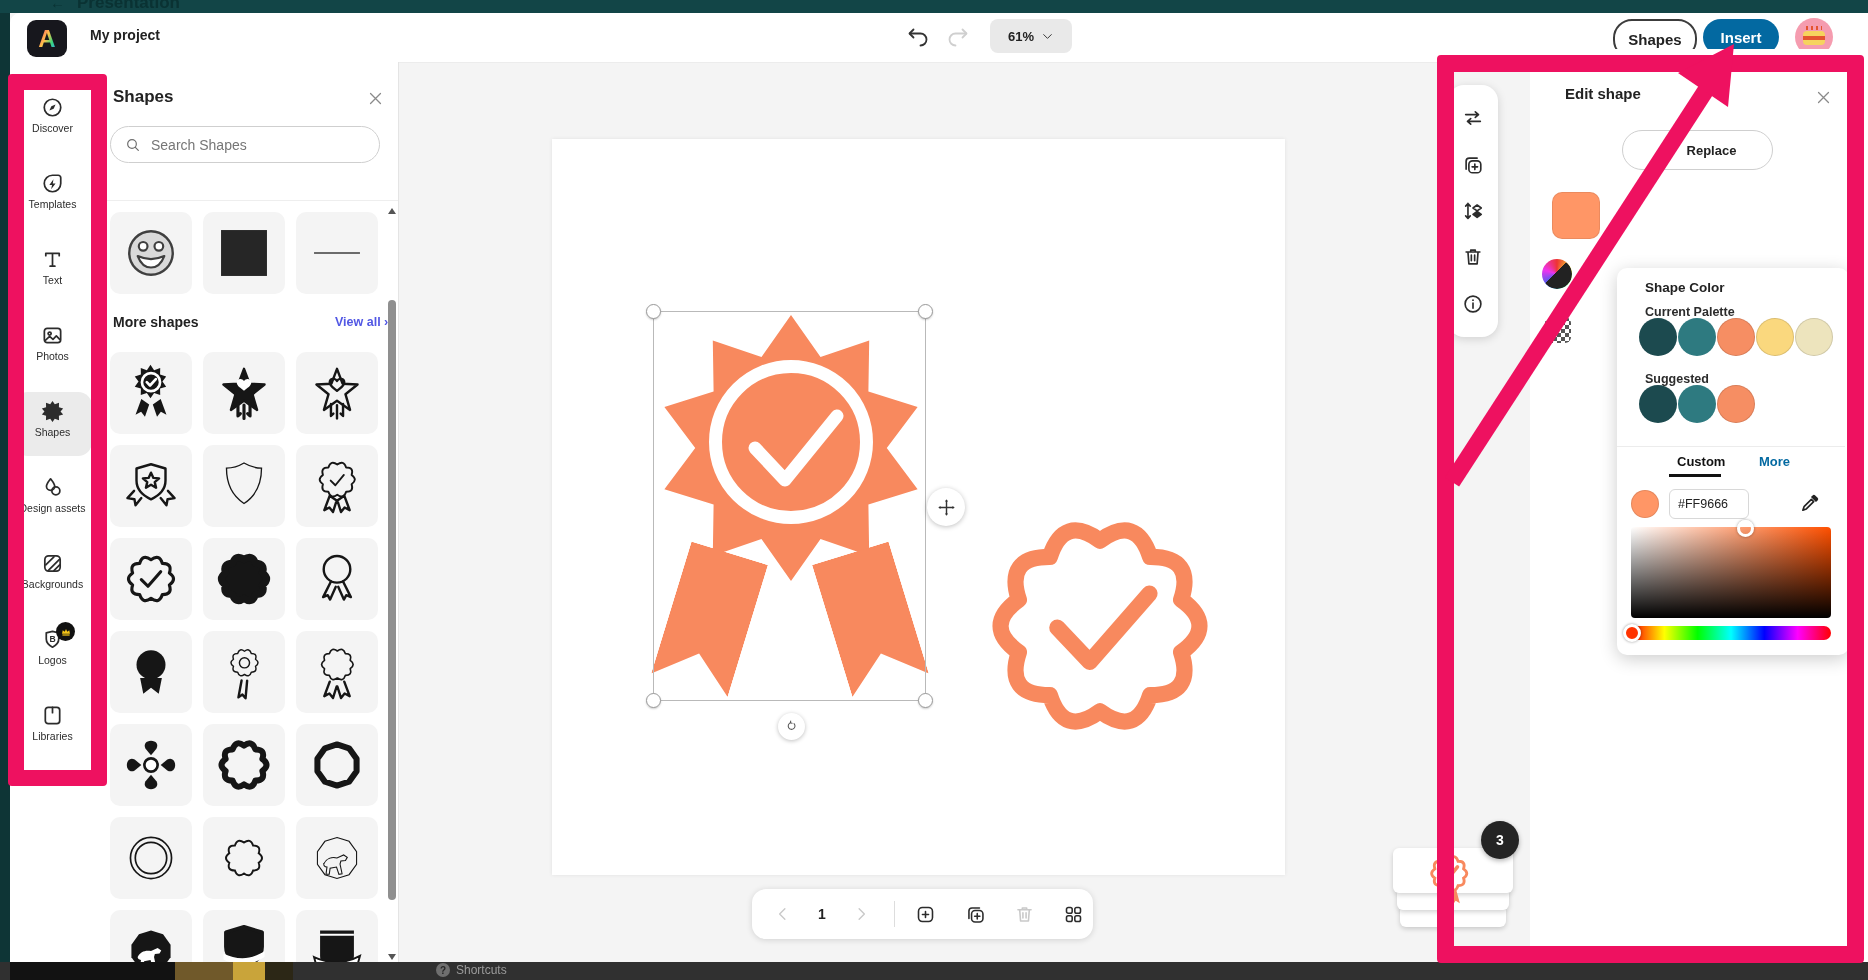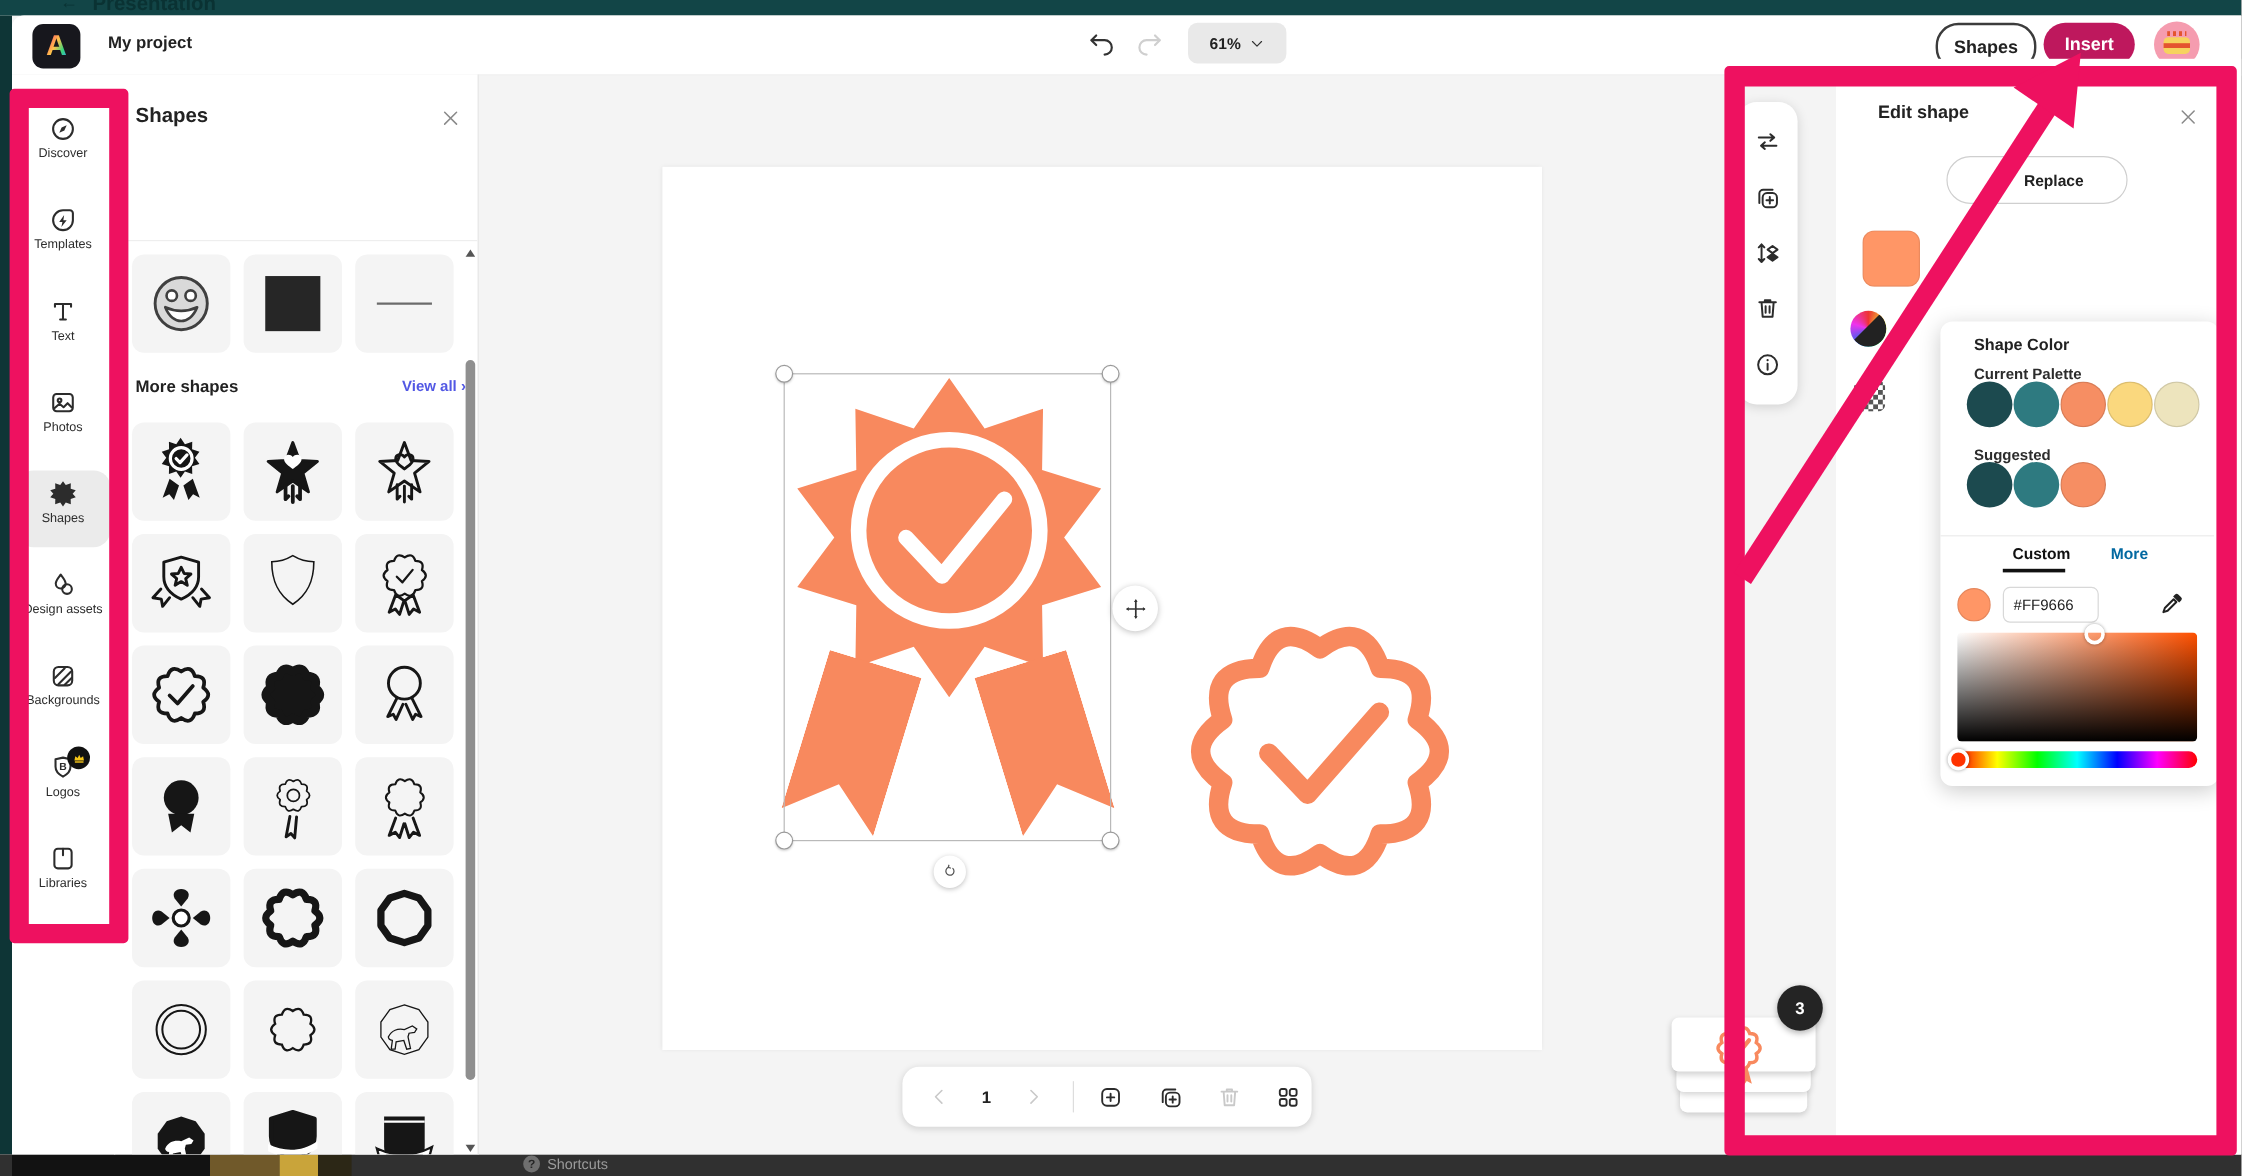--- a/index.html
+++ b/index.html
@@ -199,21 +199,21 @@
         </div>
       <div class="abs" id="zoom-pill">
         <span>61%</span>
         <span class="ico">
             <svg viewBox="0 0 24 24" fill="none" stroke="currentColor" stroke-width="1.8" stroke-linecap="round" stroke-linejoin="round">
               <path d="M5 8.5l7 7 7-7"></path>
             </svg>
           </span>
       </div>
       <div class="abs pill-btn" id="cancel-btn">Shapes</div>
-      <div class="abs pill-btn" id="insert-btn" style="background: #be185d;">Insert</div>
+      <div class="abs pill-btn" id="insert-btn" style="background: #0369a1;">Insert</div>
       <div class="abs" id="avatar">
         <div class="candles"></div>
         <div class="cake"></div>
       </div>
     </div>
 
     <div class="abs" id="rail">
         <div class="rail-item" style="top: 30px;">
           <div class="ico">
             <svg viewBox="0 0 24 24" fill="none" stroke="currentColor" stroke-width="1.8" stroke-linecap="round" stroke-linejoin="round">
@@ -303,20 +303,29 @@
         </div>
       </div>
 
     <div class="abs" id="shapes-panel">
       <div class="abs" id="shapes-title">Shapes</div>
       <div class="abs ico" id="shapes-close">
           <svg viewBox="0 0 24 24" fill="none" stroke="currentColor" stroke-width="1.8" stroke-linecap="round" stroke-linejoin="round">
             <path d="M5 5l14 14M19 5 5 19"></path>
           </svg>
         </div>
+      <div class="abs" id="shapes-search">
+        <span class="ico">
+            <svg viewBox="0 0 24 24" fill="none" stroke="currentColor" stroke-width="1.8" stroke-linecap="round" stroke-linejoin="round">
+              <circle cx="10.5" cy="10.5" r="6.5"></circle>
+              <path d="M15.5 15.5 20 20"></path>
+            </svg>
+          </span>
+        <input placeholder="Search Shapes" style="">
+      </div>
       <div class="abs" id="panel-divider"></div>
       <div id="featured-tiles">
           <div class="tile" style="left: 15px; top: 150px;">
             <svg viewBox="0 0 48 48">
               <circle cx="24" cy="24" r="18" fill="#D9D9D9" stroke="#3F3F3F" stroke-width="2"></circle>
               <circle cx="17.5" cy="18.5" r="3.6" fill="#fff" stroke="#3F3F3F" stroke-width="1.8"></circle>
               <circle cx="30.5" cy="18.5" r="3.6" fill="#fff" stroke="#3F3F3F" stroke-width="1.8"></circle>
               <path d="M13 26.5c2.5 6.5 7 9.5 11 9.5s8.5-3 11-9.5c-7 3.2-15 3.2-22 0z" fill="#fff" stroke="#3F3F3F" stroke-width="1.8" stroke-linejoin="round"></path>
             </svg>
           </div>

